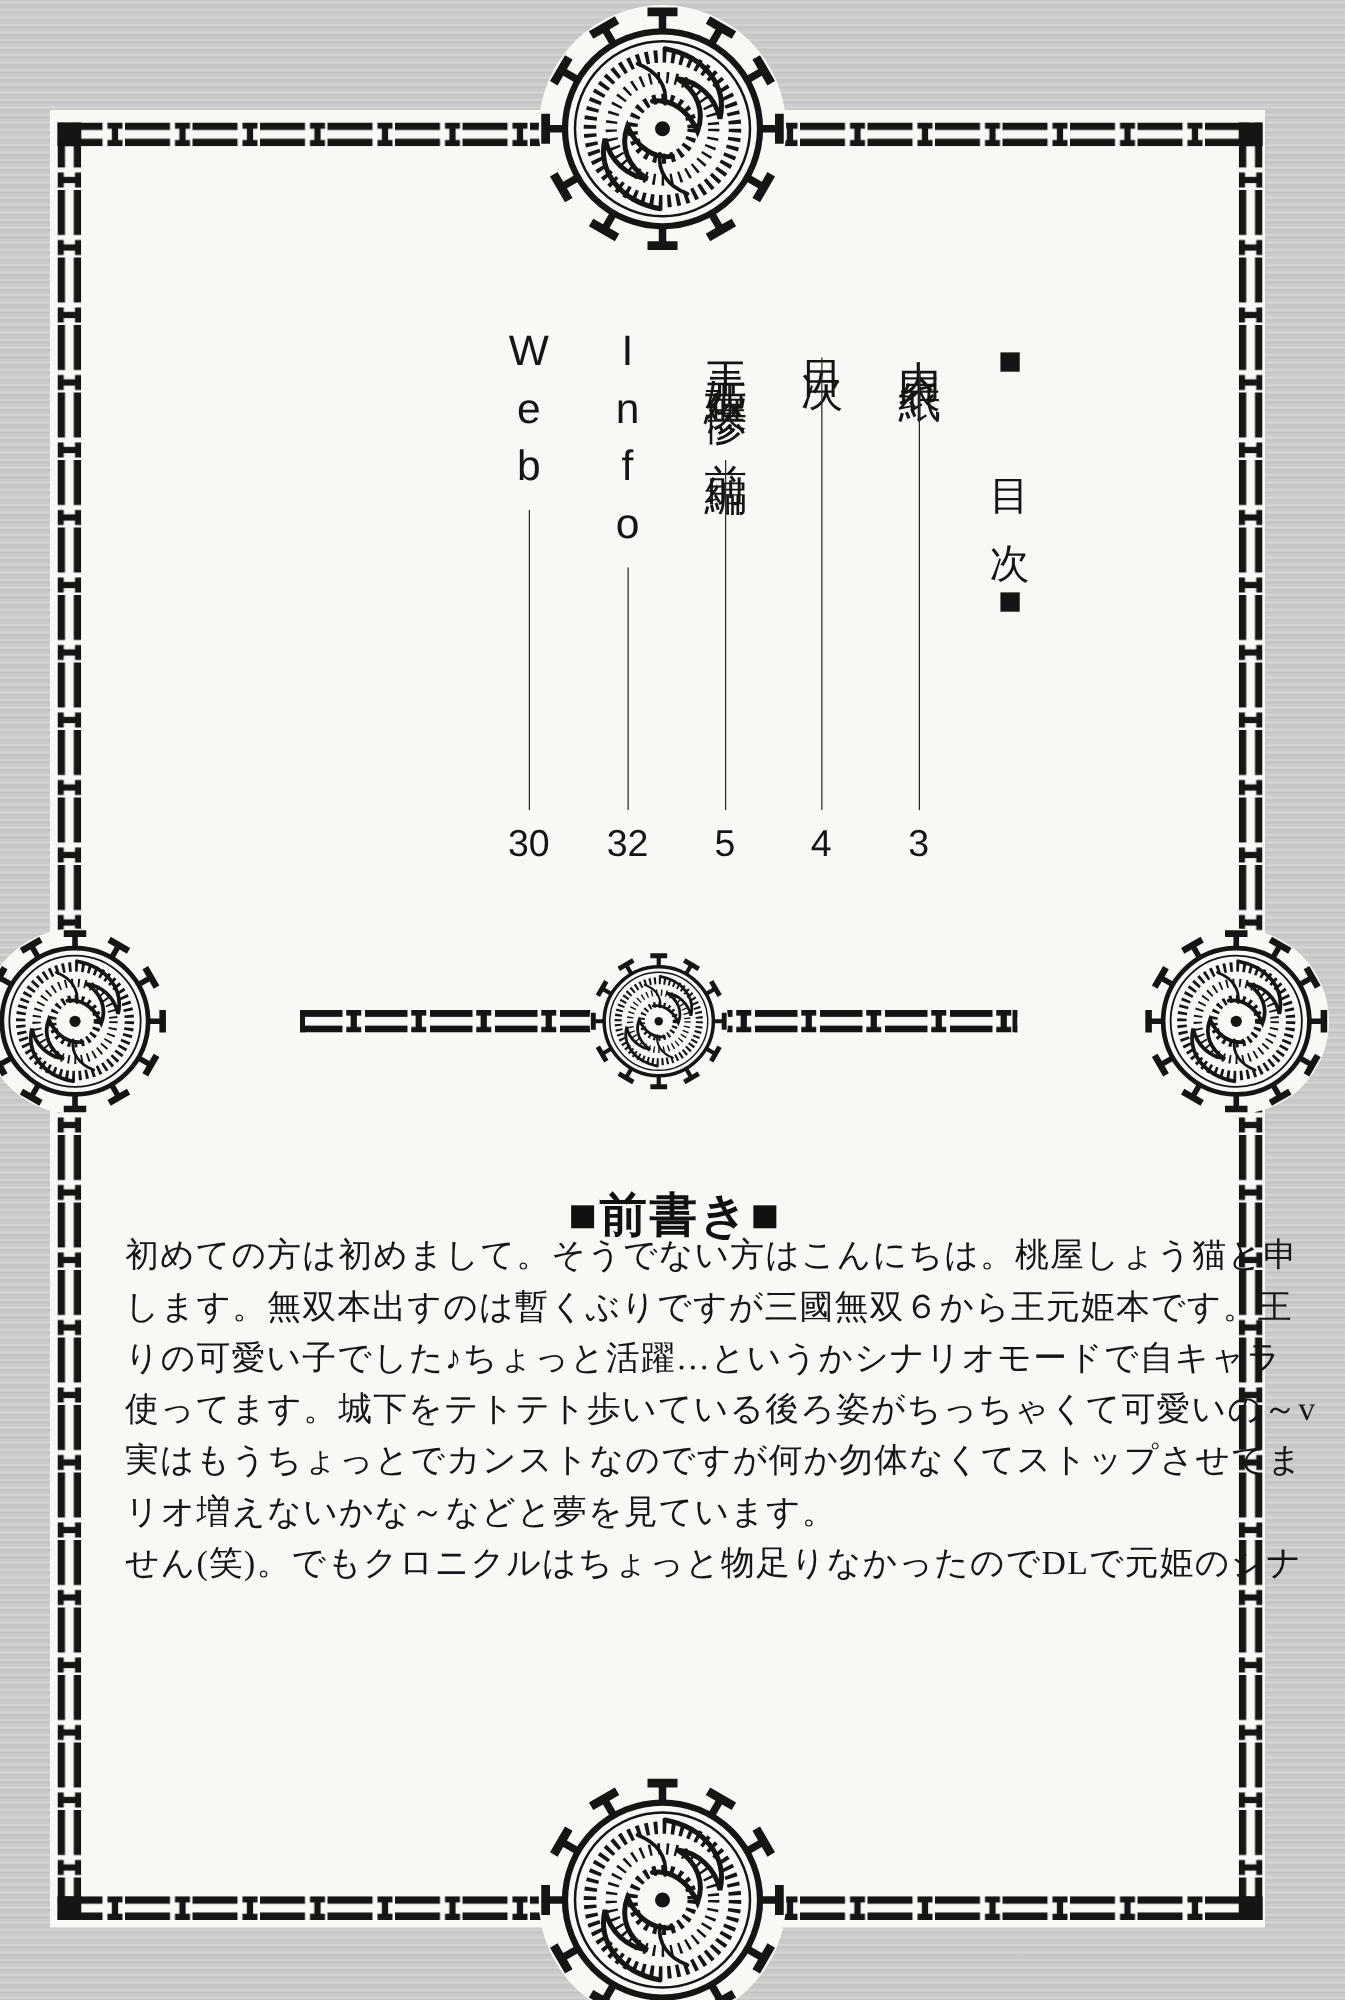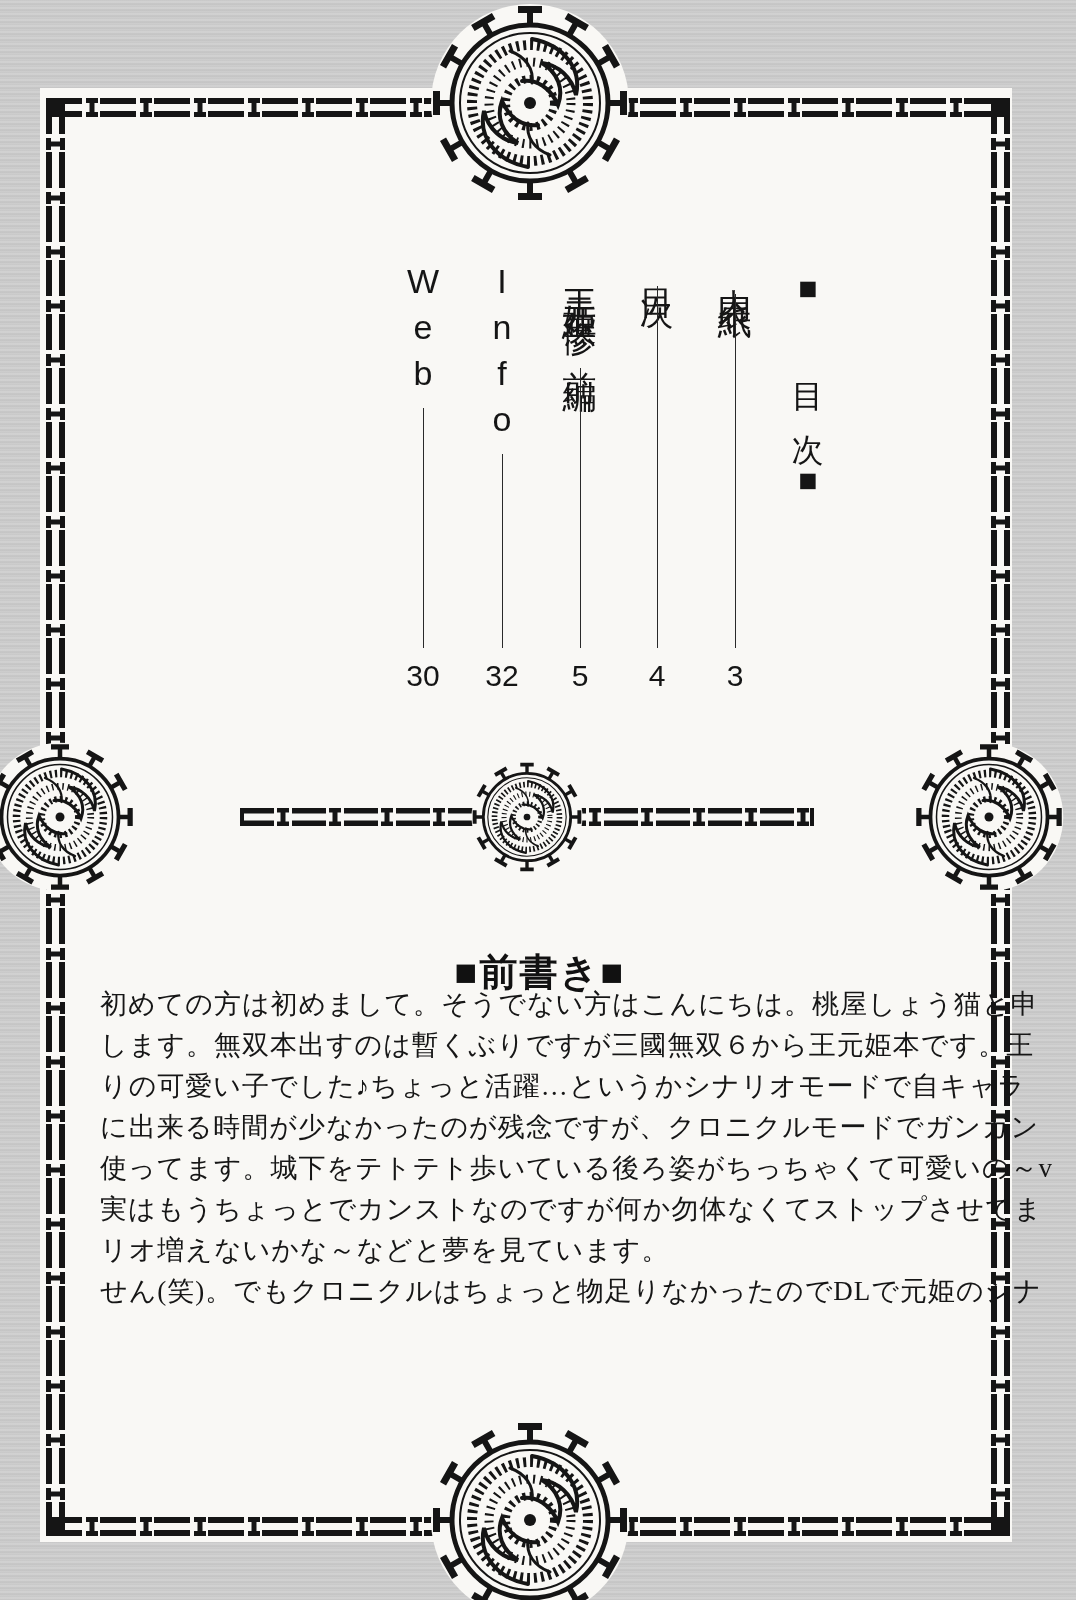--- a/index.html
+++ b/index.html
@@ -202,20 +202,19 @@
     <span class="toc-label">Web</span>
     <span class="leader"></span>
     <span class="toc-page">30</span>
   </div>
 
   <div class="fw-head">■前書き■</div>
   <div class="fw-lines">
     <div class="fw-line">初めての方は初めまして。そうでない方はこんにちは。桃屋しょう猫と申</div>
     <div class="fw-line">します。無双本出すのは暫くぶりですが三國無双６から王元姫本です。王</div>
     <div class="fw-line">りの可愛い子でした♪ちょっと活躍…というかシナリオモードで自キャラ</div>
-    <div class="fw-line">に出来る時間が少なかったのが残念ですが、クロニクルモードでガンガン</div>
     <div class="fw-line">使ってます。城下をテトテト歩いている後ろ姿がちっちゃくて可愛いの～v</div>
     <div class="fw-line">実はもうちょっとでカンストなのですが何か勿体なくてストップさせてま</div>
     <div class="fw-line">リオ増えないかな～などと夢を見ています。</div>
     <div class="fw-line">せん(笑)。でもクロニクルはちょっと物足りなかったのでDLで元姫のシナ</div>
   </div>
 
 </div>
 
 </body></html>

